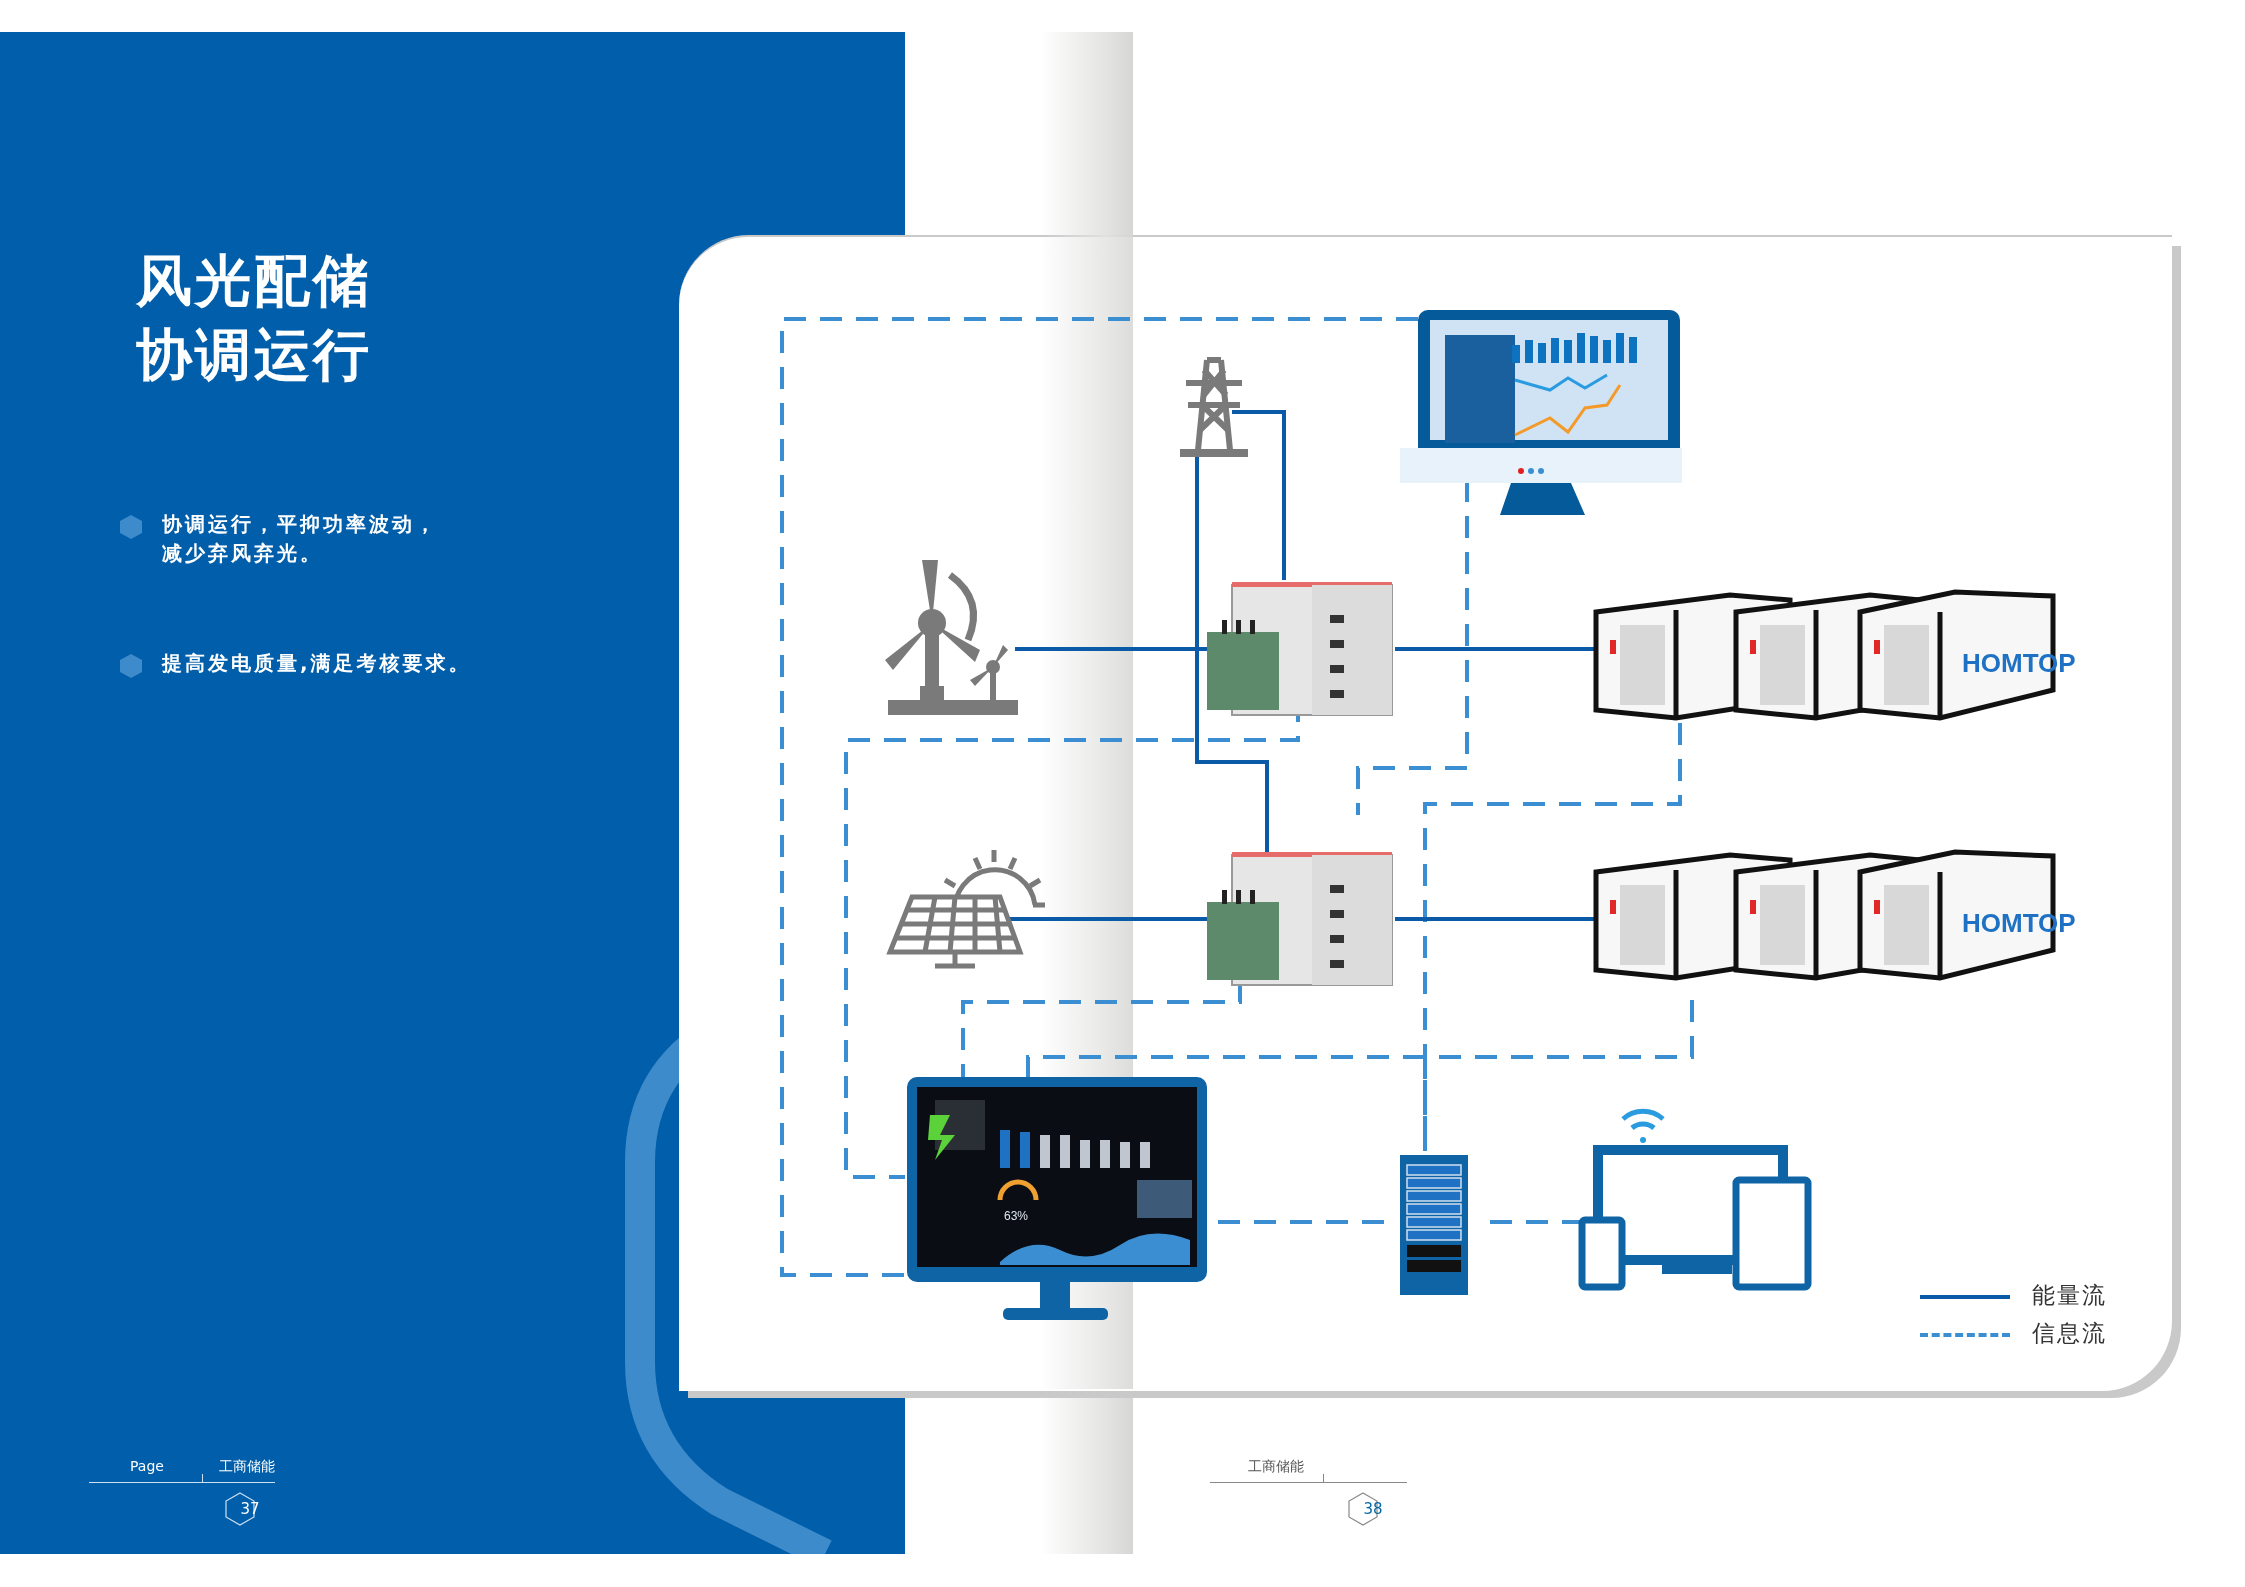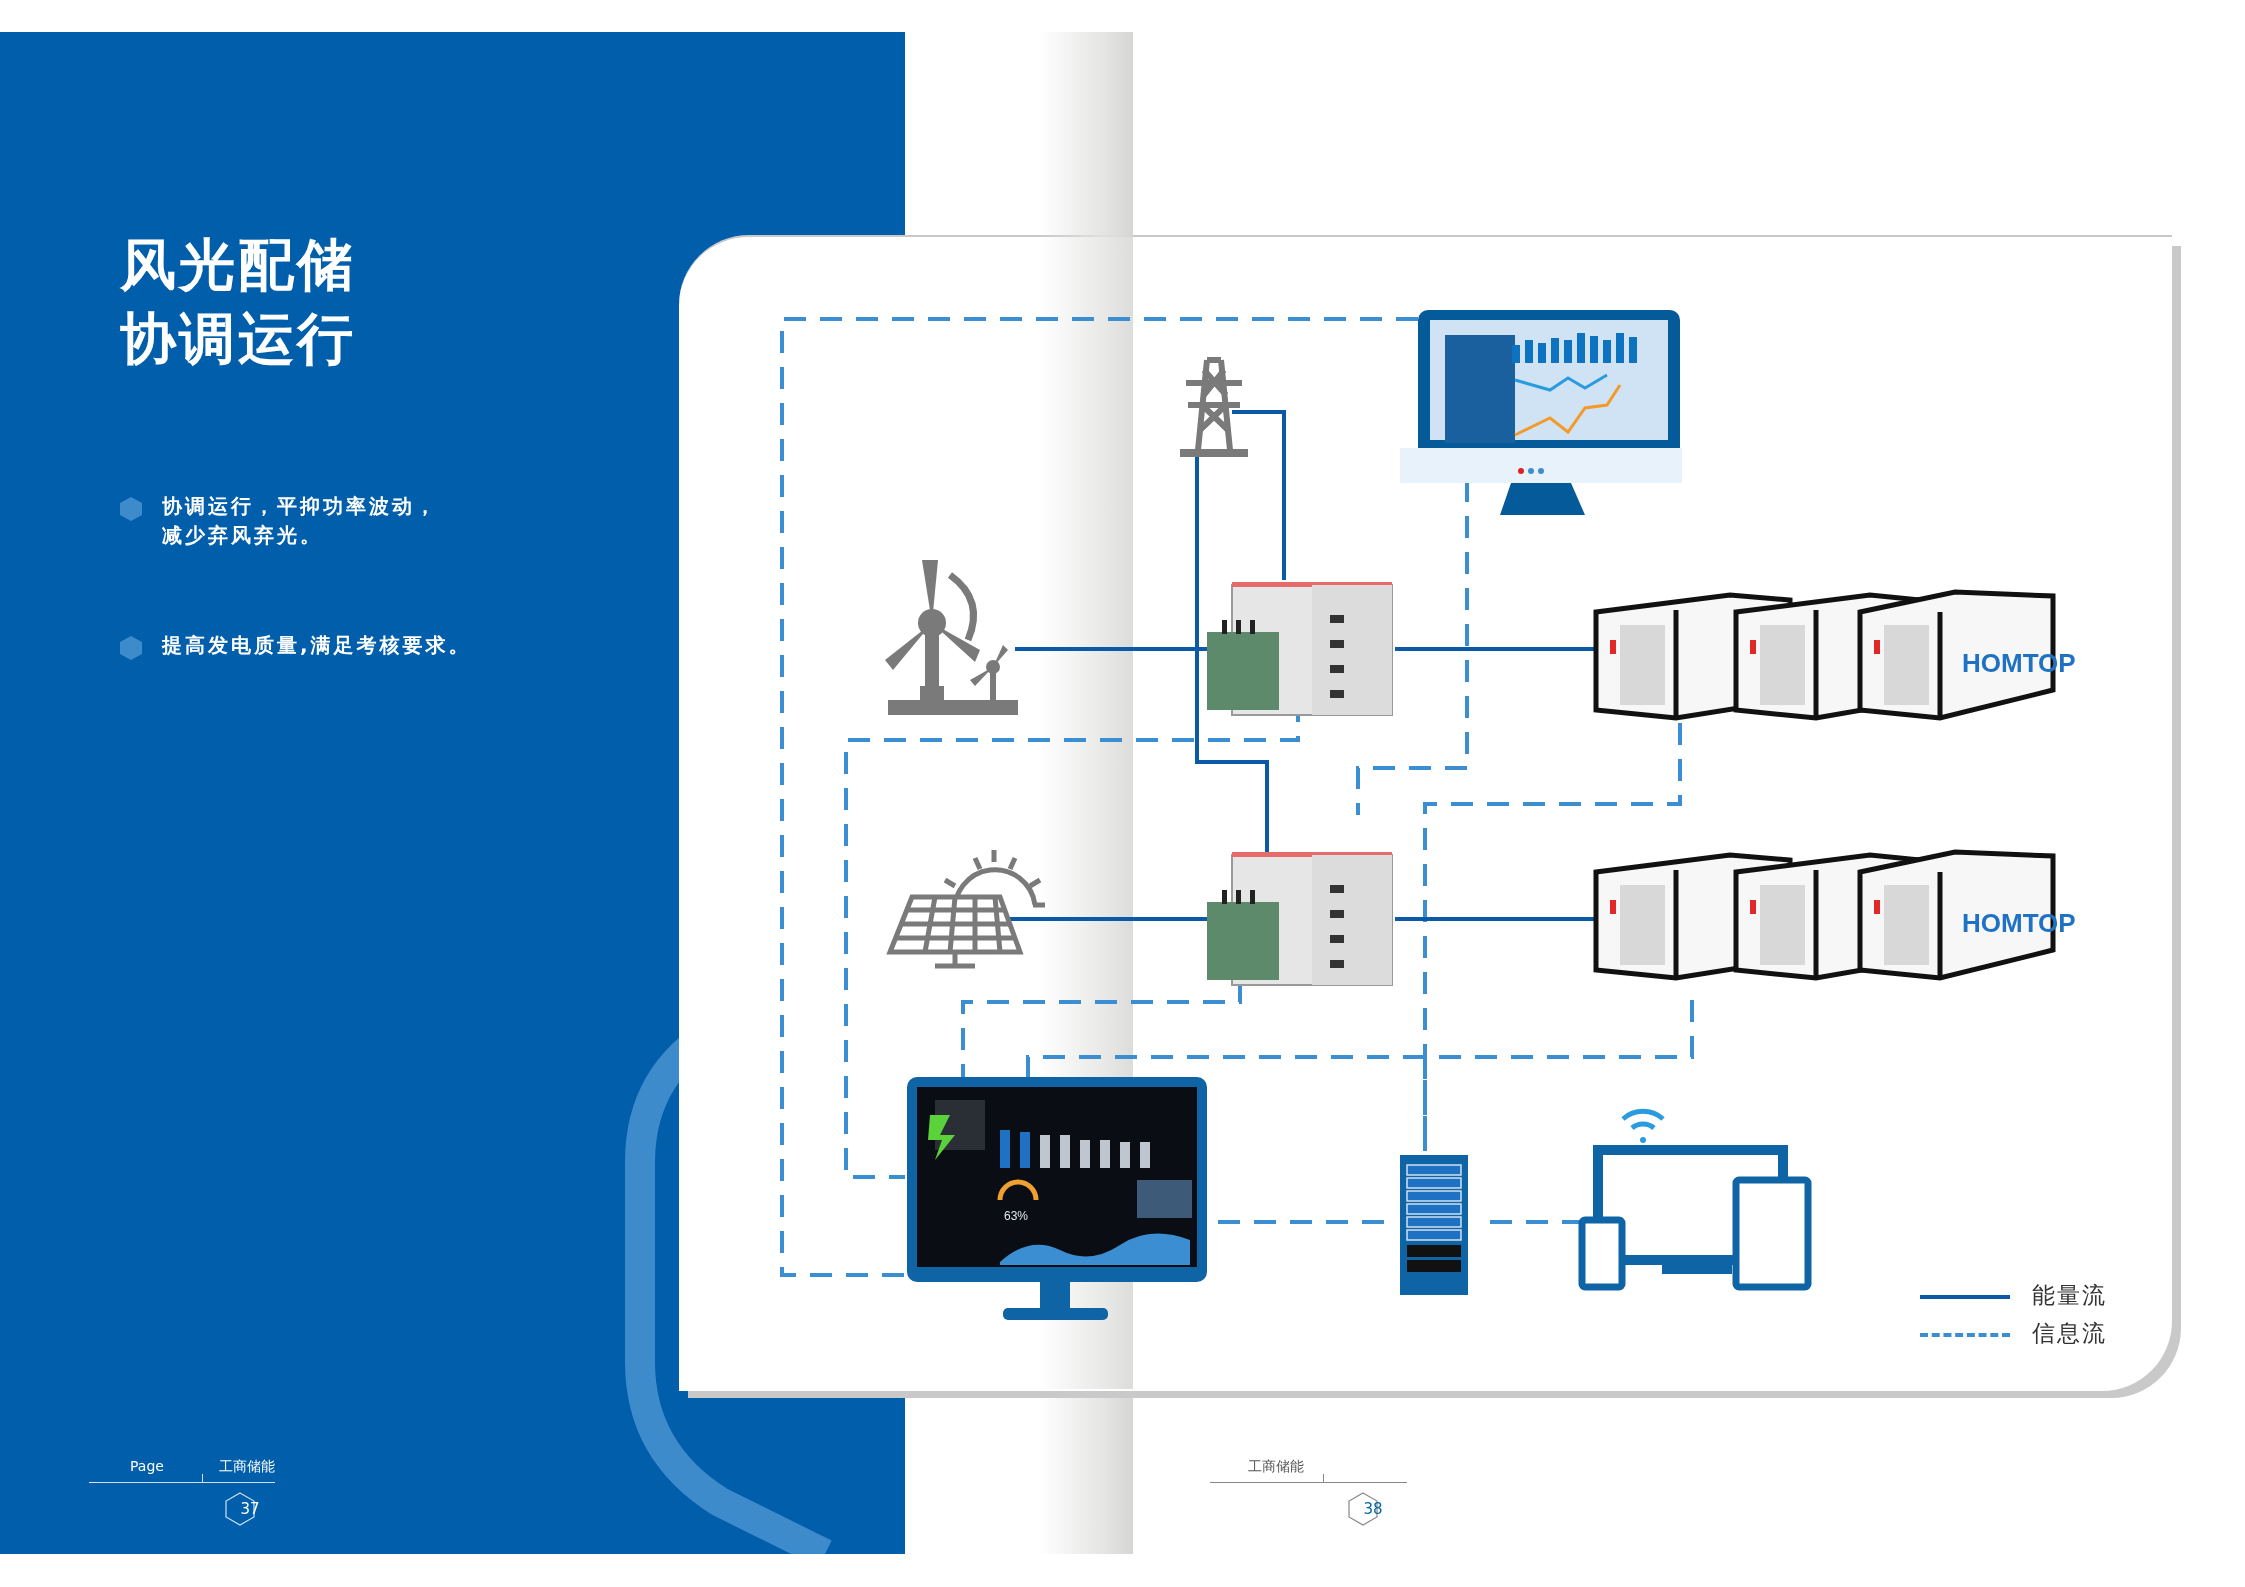--- a/index.html
+++ b/index.html
@@ -1,23 +1,23 @@
 <!DOCTYPE html>
 <html><head>
 <meta charset="utf-8">
 <style>
   html,body{margin:0;padding:0;background:#ffffff;}
   body{width:2245px;height:1587px;position:relative;overflow:hidden;font-family:"DejaVu Sans","Liberation Sans",sans-serif;}
   .blue-panel{position:absolute;left:0;top:32px;width:905px;height:1522px;background:#005EAB;overflow:hidden;}
   .fold-shadow{position:absolute;left:1040px;top:32px;width:93px;height:1522px;background:linear-gradient(to right,rgba(230,230,230,0),#e4e4e3 70%,#d6d6d5 100%);}
-  .title{position:absolute;left:120px;top:228px;color:#fff;font-size:56px;line-height:74px;font-weight:700;letter-spacing:3px;margin:0;}
+  .title{position:absolute;left:120px;top:228px;color:#fff;font-size:56px;line-height:74px;font-weight:700;letter-spacing:3px;margin:16px;}
   .bullets{position:absolute;left:120px;top:492px;list-style:none;margin:0;padding:0;}
   .bullet{position:relative;padding-left:42px;color:#fff;font-size:20px;font-weight:700;letter-spacing:3px;line-height:29px;}
   .bullet .hex{position:absolute;left:0;top:5px;width:22px;height:24px;}
-  .bullet:nth-child(1){margin-top:0;}
+  .bullet:nth-child(1){margin-top:18px;}
   .bullet:nth-child(2){margin-top:81px;}
   .bullet:nth-child(3){margin-top:81px;text-align:center;}
   .bullet .line{display:block;}
   .footer{position:absolute;font-size:14px;}
   .footer-left{left:89px;top:1458px;width:186px;color:#fff;}
   .footer-right{left:1210px;top:1458px;width:197px;color:#555;}
   .footer .label-a{position:absolute;left:5px;top:0;margin-left:36px;}
   .footer .label-b{position:absolute;right:0;top:0;}
   .footer .rule{position:absolute;left:0;top:24px;height:1px;width:100%;}
   .footer .tick{position:absolute;top:16px;width:1px;height:9px;}

